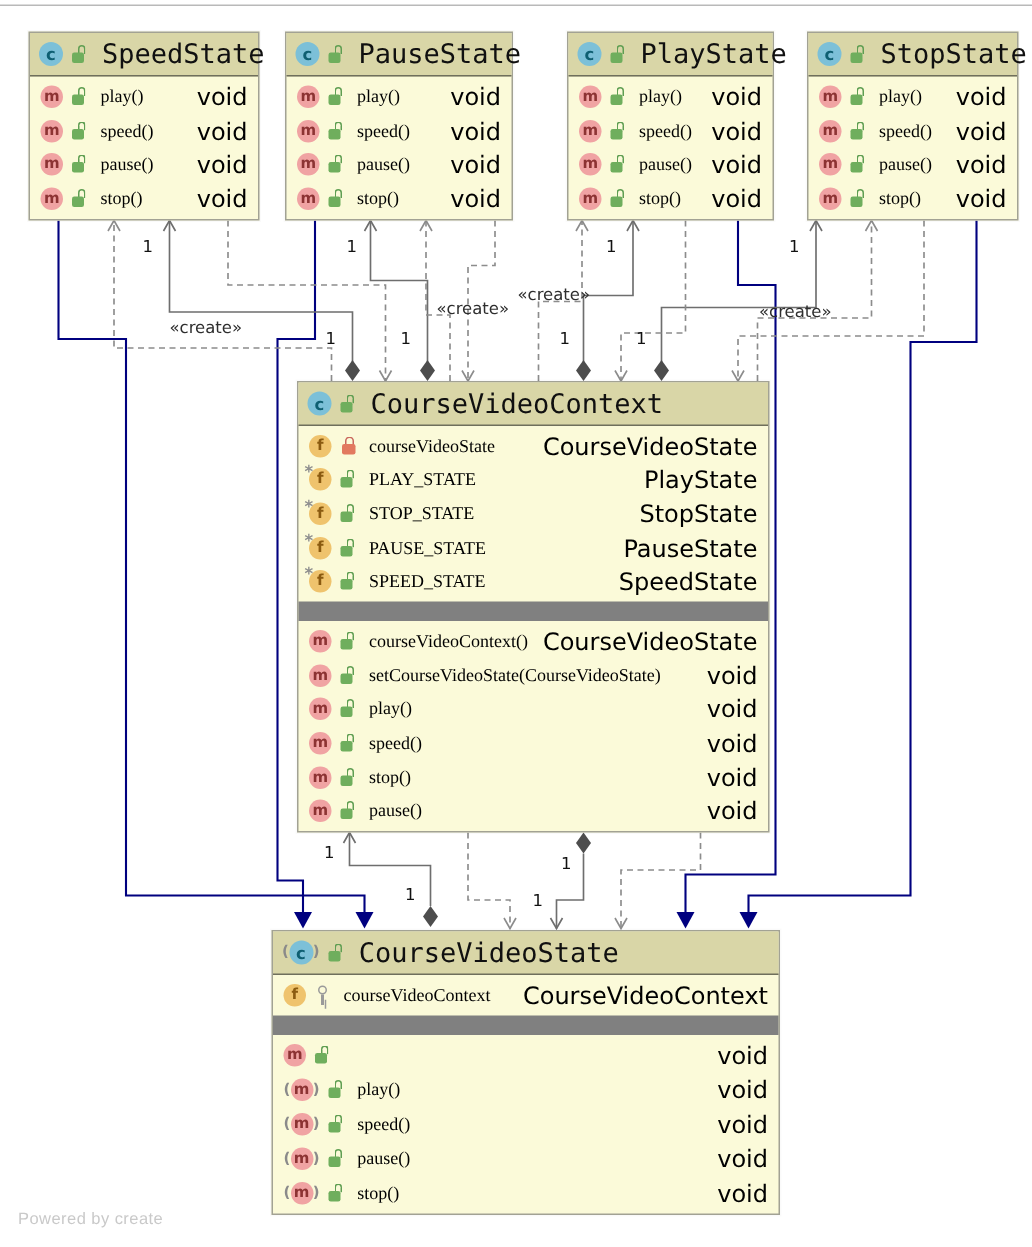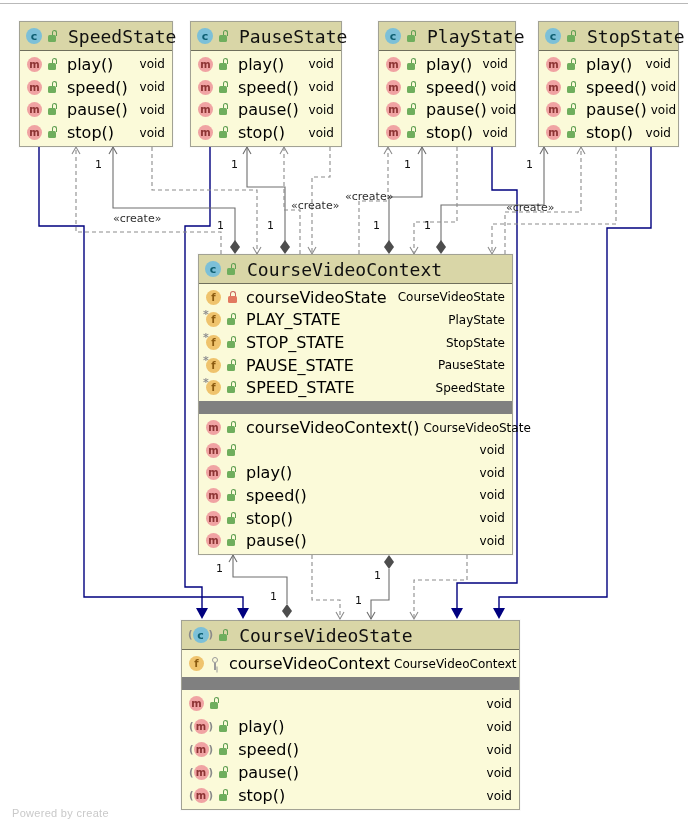--- a/index.html
+++ b/index.html
@@ -14,22 +14,22 @@
 
   .uml-class{position:absolute;display:flex;flex-direction:column;
              background:#fbfad9;border:1px solid #a2a294;box-sizing:border-box;
              box-shadow:0 0 0 1px rgba(0,0,0,0.02);}
   .uml-header{flex:0 0 29px;display:flex;align-items:center;gap:4px;padding:0 6px;
               background:#d9d6a7;border-bottom:1px solid #6f6f5c;box-sizing:border-box;}
   .uml-title{font-family:"DejaVu Sans Mono",monospace;font-size:18px;color:#101010;
              white-space:nowrap;margin-left:5px;letter-spacing:0px;}
   .uml-rows{flex:1 1 auto;display:flex;flex-direction:column;padding:2px 0;}
   .member-row{flex:1 1 0;display:flex;align-items:center;gap:4px;padding:0 7px;min-height:0;}
-  .member-name{font-size:16px;color:#000;white-space:nowrap;margin-left:4px;}
-  .member-type{font-size:12px;color:#000;white-space:nowrap;margin-left:auto;}
+  .member-name{font-size:12px;color:#000;white-space:nowrap;margin-left:4px;font-family:Liberation Serif, serif;}
+  .member-type{font-size:16px;color:#000;white-space:nowrap;margin-left:auto;}
   .uml-separator{flex:0 0 13px;background:#808080;margin:2px 0;}
 
   .badge-wrap{position:relative;display:flex;align-items:center;flex:0 0 auto;}
   .mcirc{width:15px;height:15px;border-radius:50%;display:flex;align-items:center;justify-content:center;
          font:bold 10px "DejaVu Sans",sans-serif;}
   .mcirc.cls{width:16px;height:16px;background:#7cc0d8;color:#0e5f72;font-size:11px;}
   .mcirc.mth{background:#f0a3a3;color:#8c3333;}
   .mcirc.fld{background:#efc36d;color:#8a5a10;}
   .paren{font:bold 10px "DejaVu Sans",sans-serif;color:#8a8a8a;line-height:1;}
   .static-mark{position:absolute;left:-3px;top:-4px;font:bold 11px "DejaVu Sans",sans-serif;color:#8f8f8f;}
@@ -355,20 +355,21 @@
             </span>
             <span class="vis open"></span>
             <span class="member-name">courseVideoContext()</span>
             <span class="member-type">CourseVideoState</span>
           </div>
           <div class="member-row">
             <span class="badge-wrap">
               <span class="mcirc mth">m</span>
             </span>
             <span class="vis open"></span>
+            <span class="member-name">setCourseVideoState(CourseVideoState)</span>
             <span class="member-type">void</span>
           </div>
           <div class="member-row">
             <span class="badge-wrap">
               <span class="mcirc mth">m</span>
             </span>
             <span class="vis open"></span>
             <span class="member-name">play()</span>
             <span class="member-type">void</span>
           </div>

